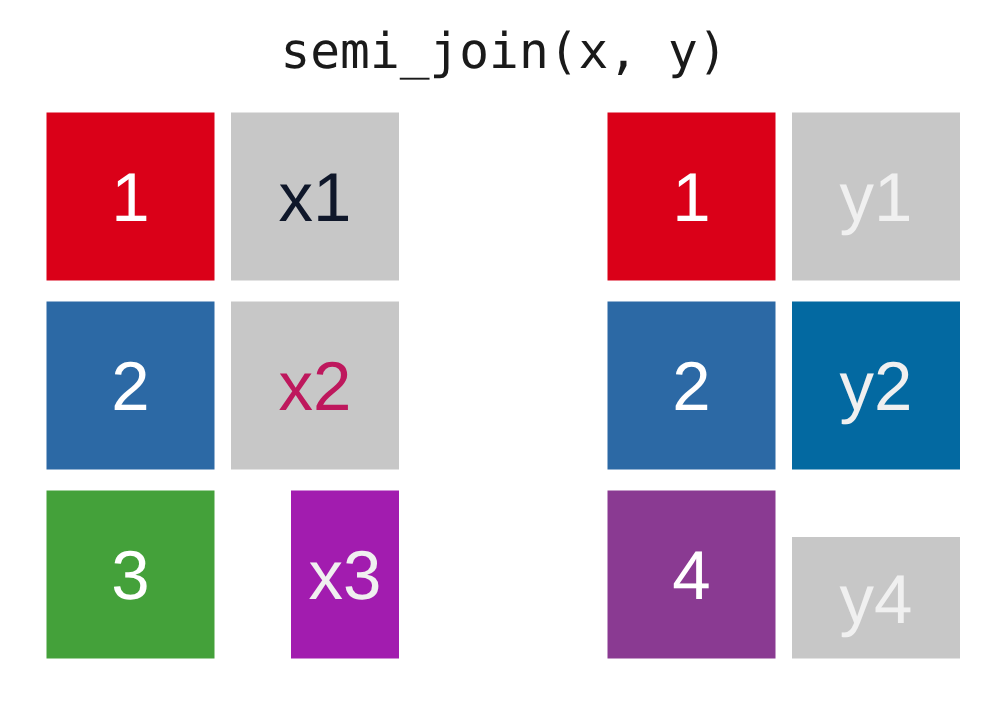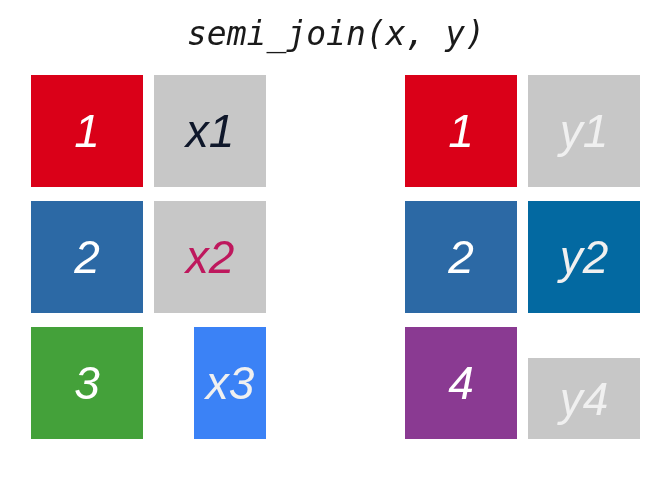--- a/index.html
+++ b/index.html
@@ -3,21 +3,20 @@
 <meta charset="utf-8">
 <style>
   html, body { margin: 0; padding: 0; background: #ffffff; }
   .canvas {
     position: relative;
     width: 672px;
     height: 461px;
     background: #ffffff;
     overflow: hidden;
     font-family: "Liberation Sans", sans-serif;
-    font-style: italic;
   }
   .title {
     position: absolute;
     top: 14px;
     left: 0;
     width: 672px;
     text-align: center;
     font-family: "DejaVu Sans Mono", monospace;
     font-size: 33px;
     font-weight: 400;
@@ -53,21 +52,21 @@
   <div class="title" style="color: rgb(26, 26, 26);">semi_join(x, y)</div>
 
   <div class="join-table table-x">
     <div class="cell key" style="background: rgb(218, 0, 24); color: rgb(255, 255, 255);">1</div>
     <div class="cell val" style="background: rgb(199, 199, 199); color: #0f172a;">x1</div>
 
     <div class="cell key" style="background: rgb(44, 105, 165); color: rgb(255, 255, 255);">2</div>
     <div class="cell val" style="background: rgb(199, 199, 199); color: #be185d;">x2</div>
 
     <div class="cell key" style="background: rgb(68, 161, 58); color: rgb(255, 255, 255);">3</div>
-    <div class="cell val" style="background: #3b82f6; color: rgb(240, 240, 240); margin-left: 40px;">x3</div>
+    <div class="cell val" style="background: #a21caf; color: rgb(240, 240, 240); margin-left: 40px;">x3</div>
   </div>
 
   <div class="join-table table-y">
     <div class="cell key" style="background: rgb(218, 0, 24); color: rgb(255, 255, 255);">1</div>
     <div class="cell val" style="background: rgb(199, 199, 199); color: rgb(240, 240, 240);">y1</div>
 
     <div class="cell key" style="background: rgb(44, 105, 165); color: rgb(255, 255, 255);">2</div>
     <div class="cell val" style="background: #0369a1; color: rgb(240, 240, 240);">y2</div>
 
     <div class="cell key" style="background: rgb(138, 58, 146); color: rgb(255, 255, 255);">4</div>

